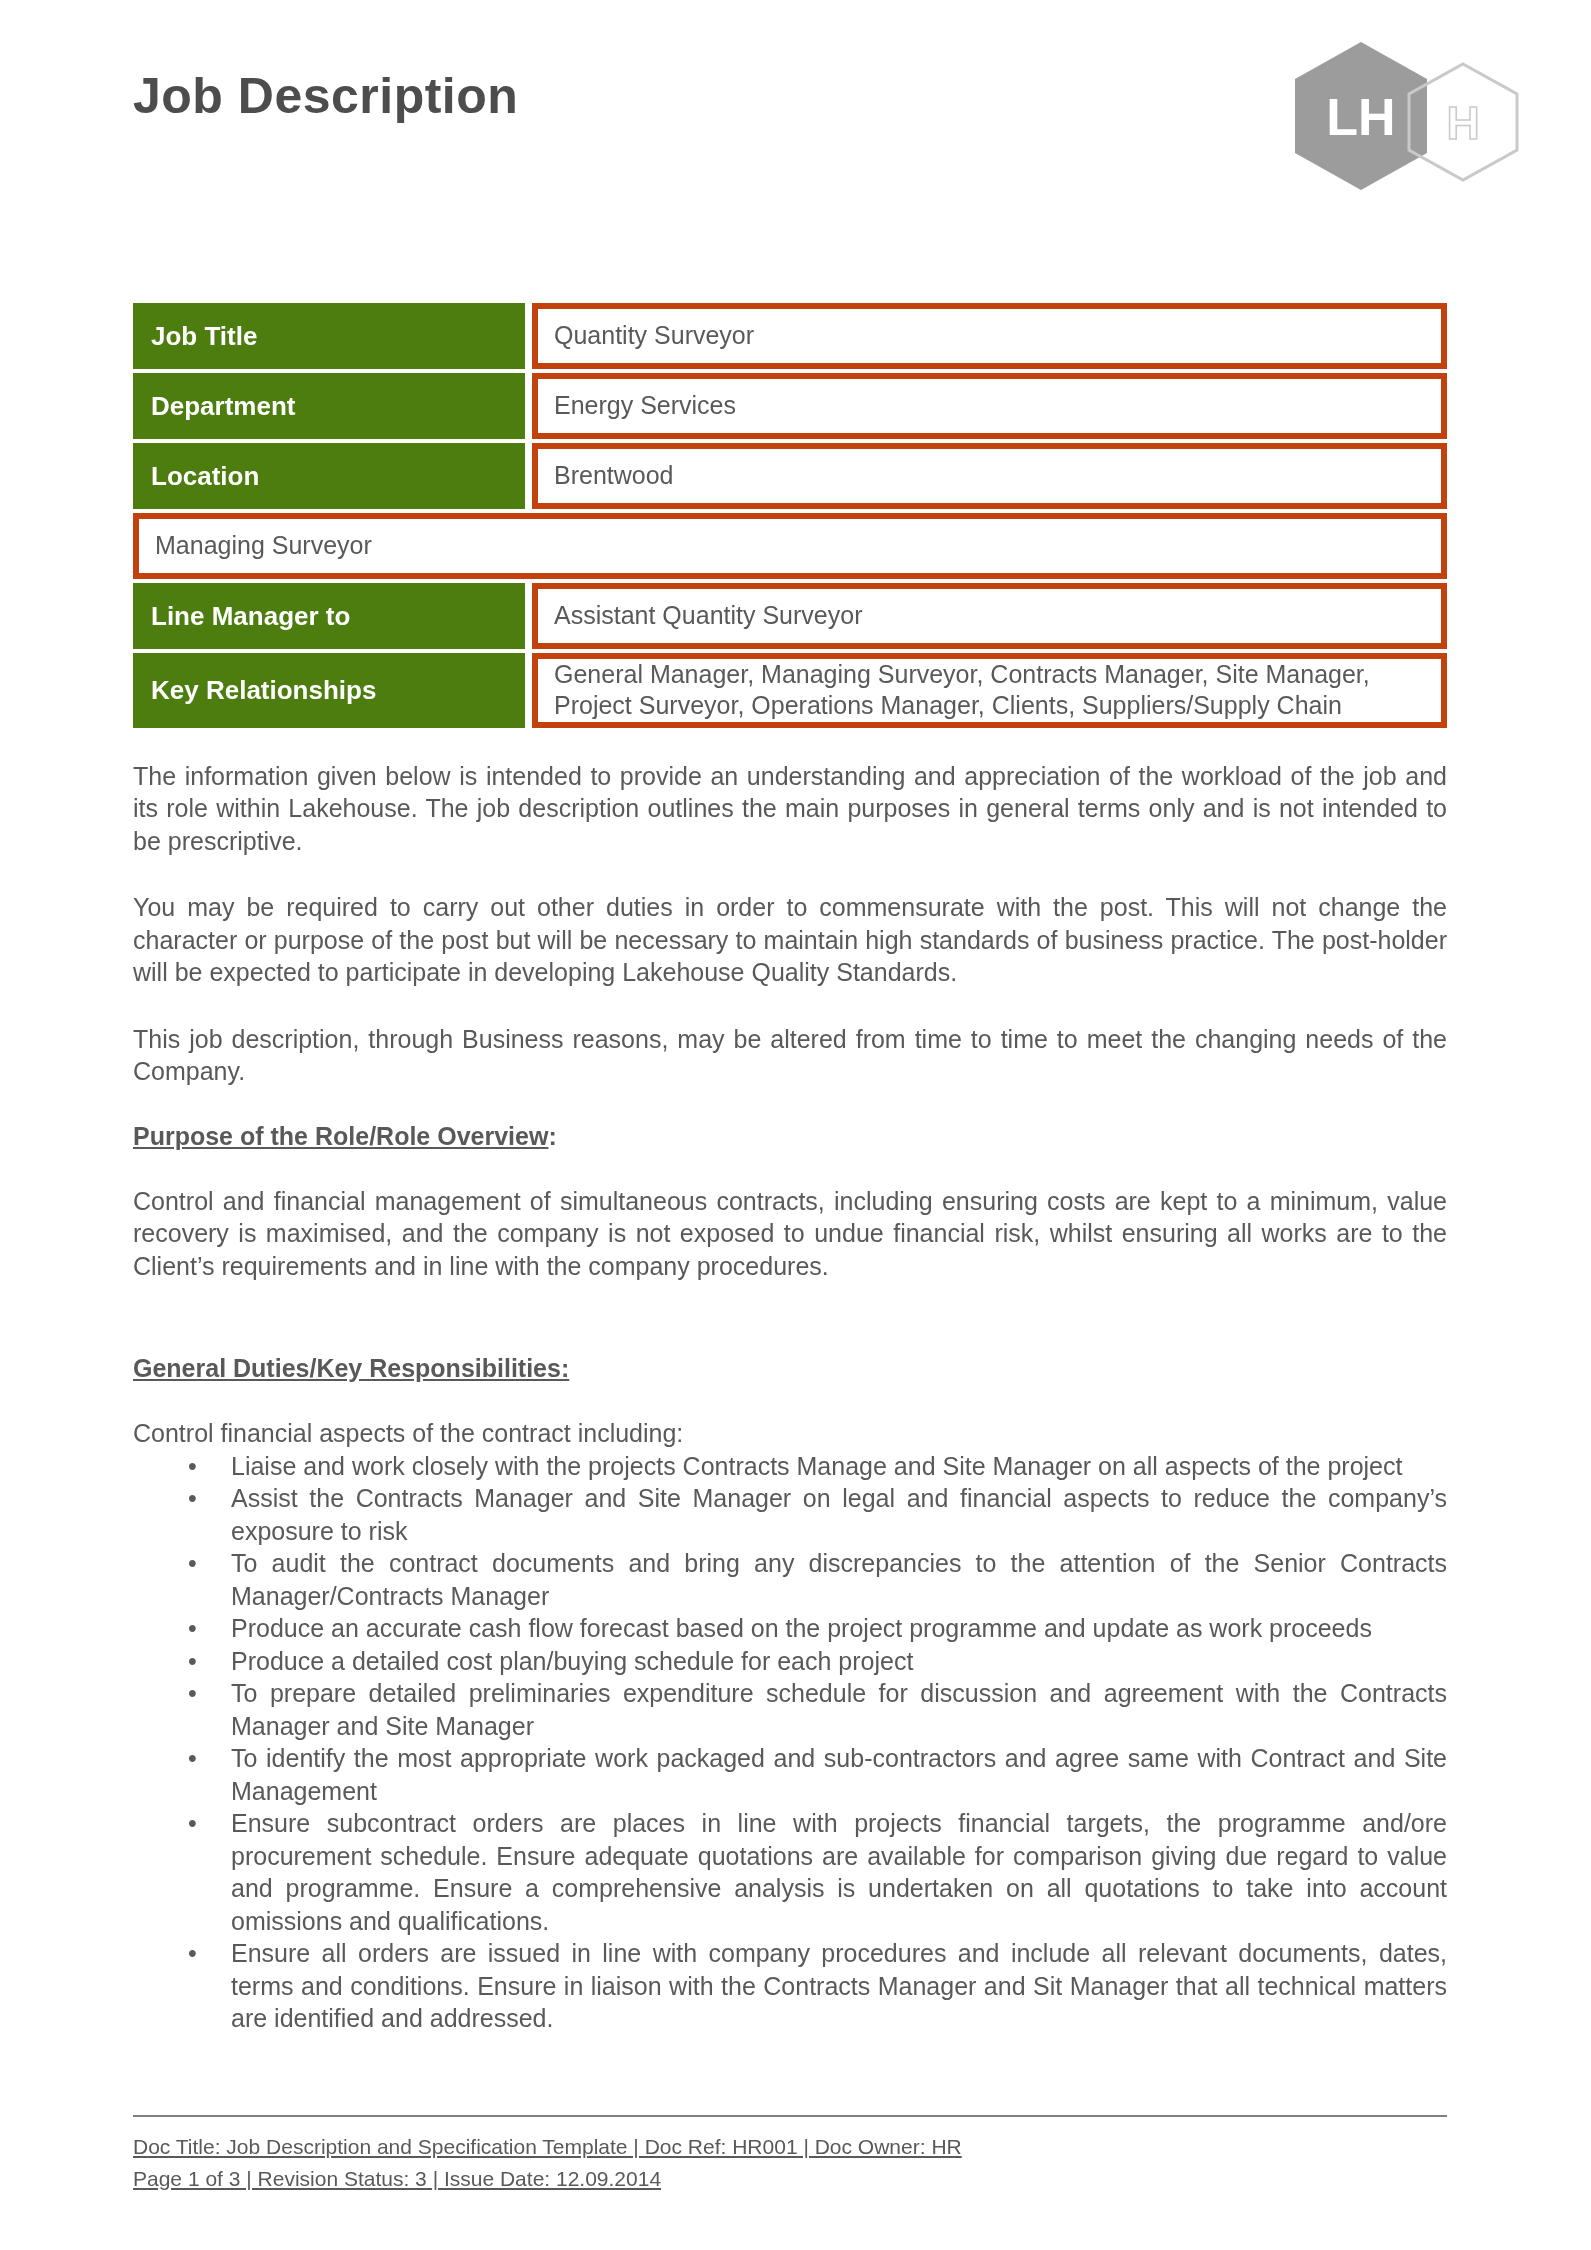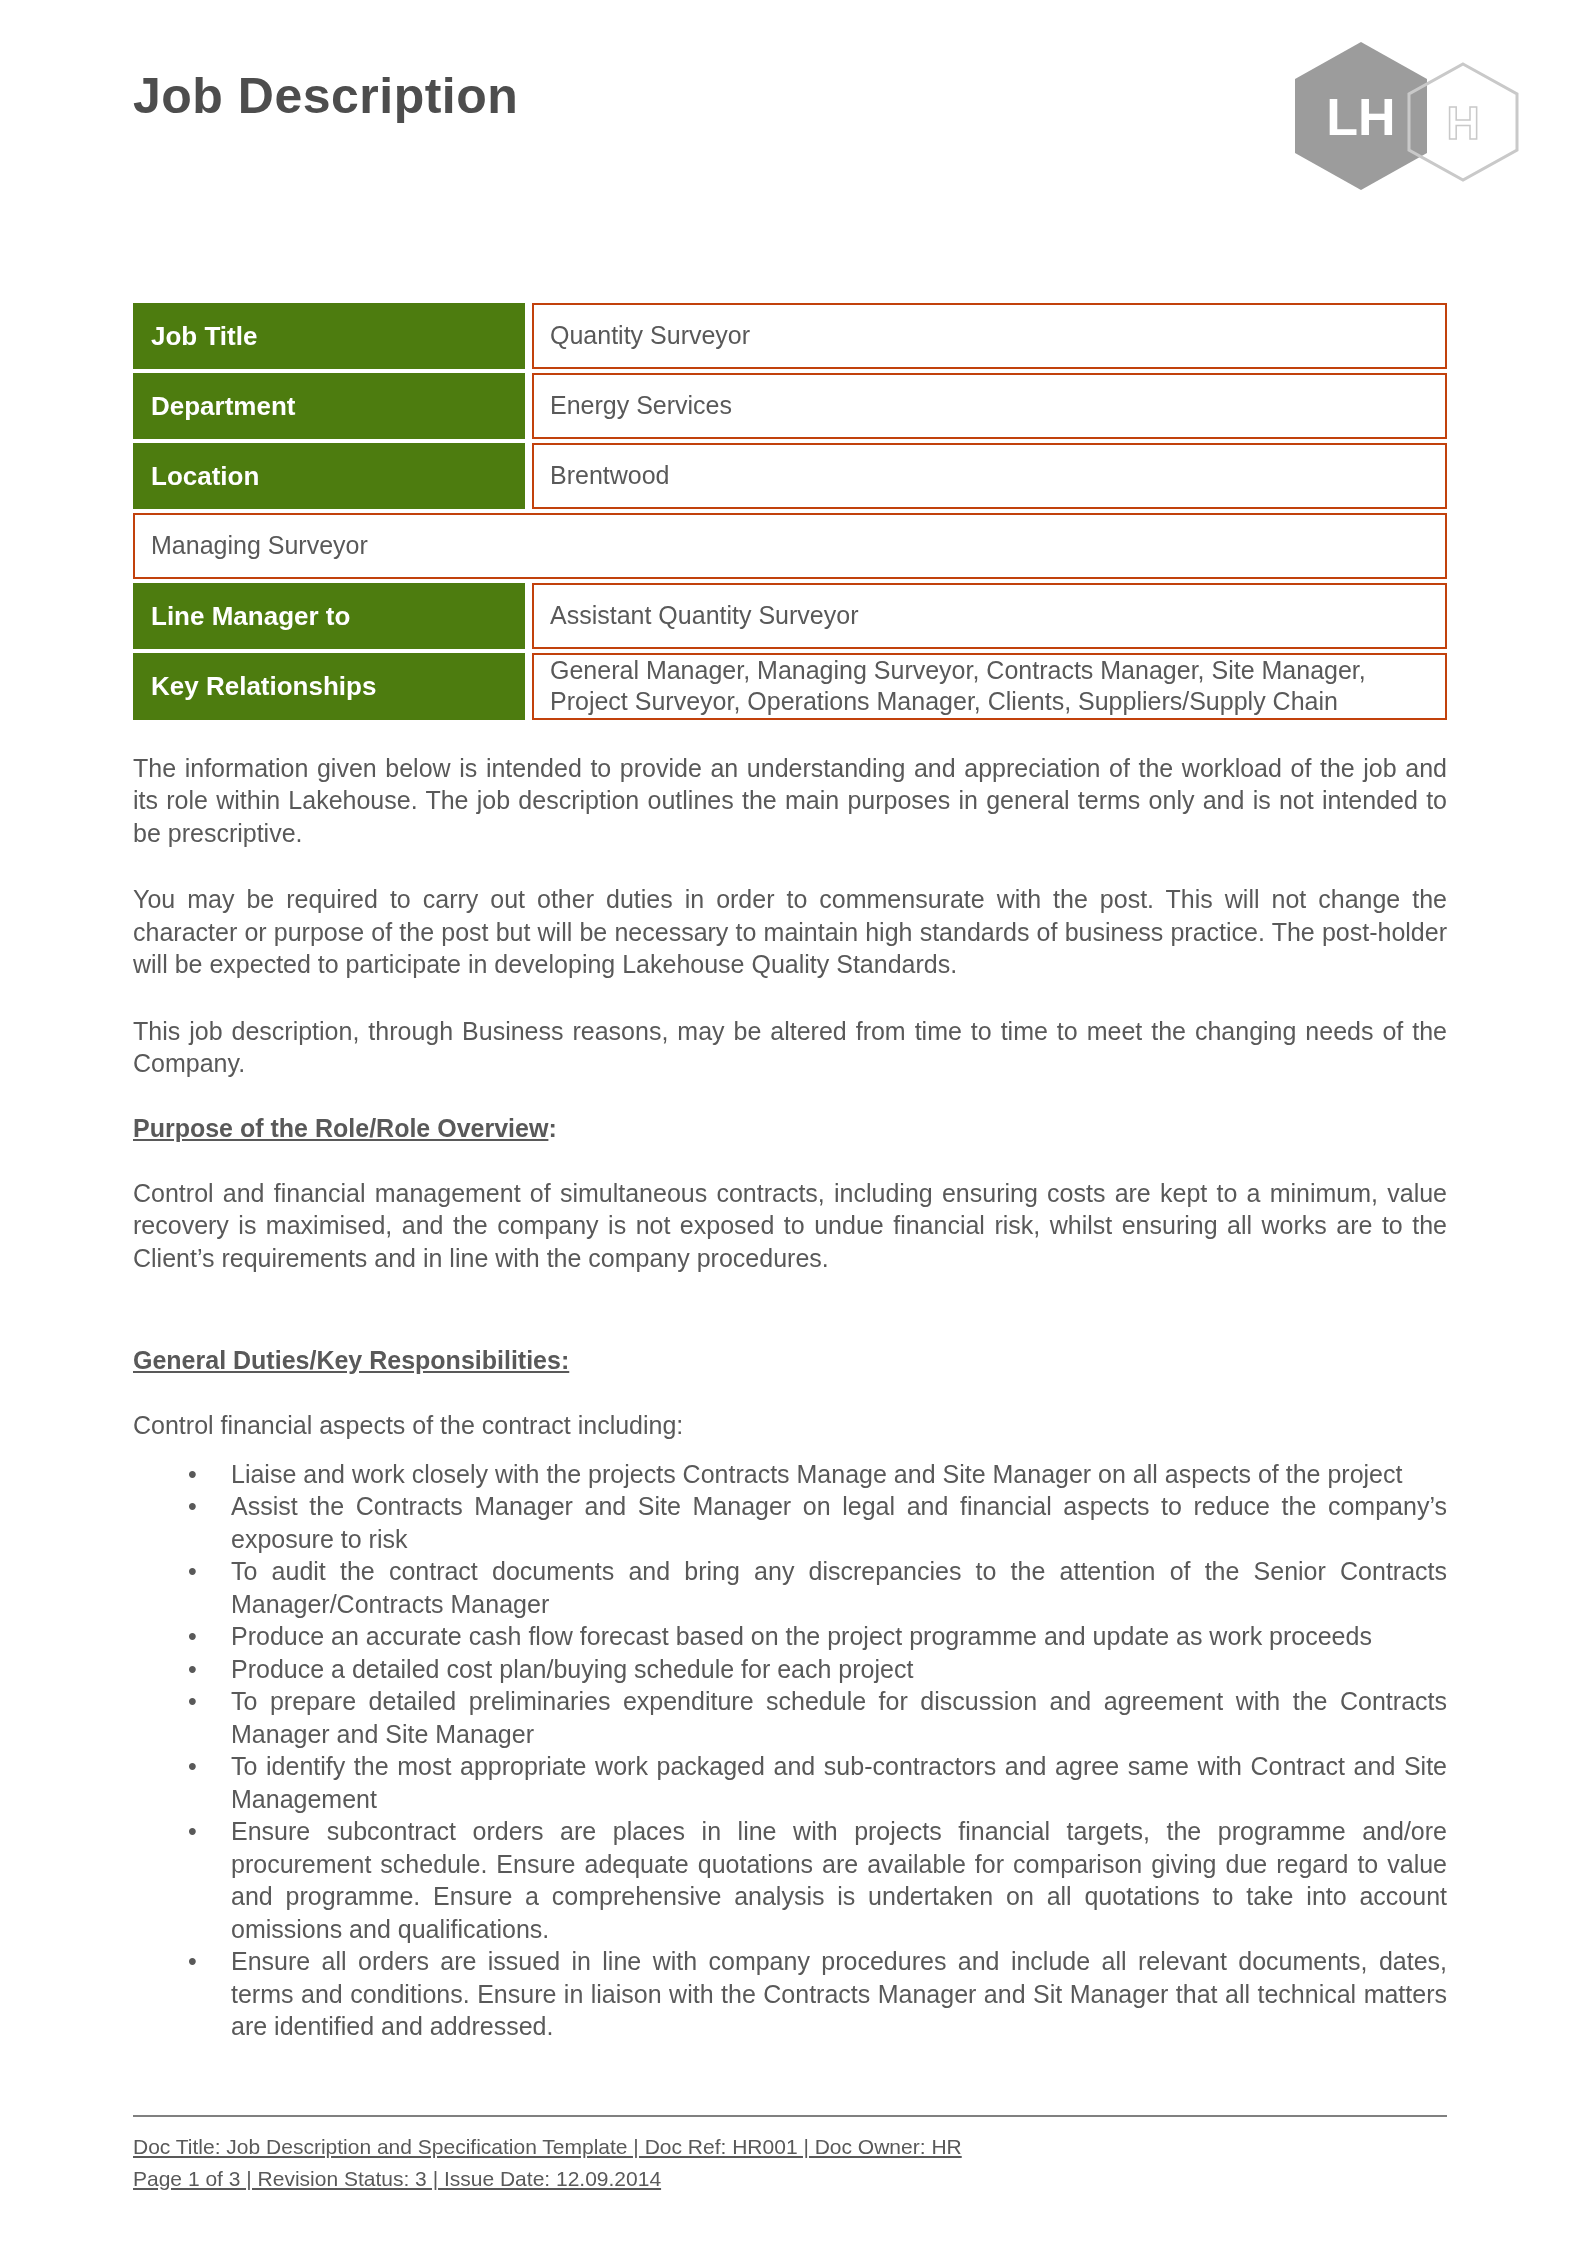--- a/index.html
+++ b/index.html
@@ -39,21 +39,21 @@
     color: #ffffff;
     font-weight: bold;
     font-size: 26px;
     padding: 10px 18px;
     display: flex;
     align-items: center;
     min-height: 66px;
   }
   .info-value {
     flex: 1;
-    border: 2px solid #c2410c;
+    border: 6px solid #c2410c;
     background: #ffffff;
     font-size: 25px;
     line-height: 1.25;
     padding: 0 16px;
     display: flex;
     align-items: center;
     min-height: 66px;
     color: #595959;
   }
   
@@ -149,21 +149,21 @@
     <p class="para">The information given below is intended to provide an understanding and appreciation of the workload of the job and its role within Lakehouse.  The job description outlines the main purposes in general terms only and is not intended to be prescriptive.</p>
     <p class="para">You may be required to carry out other duties in order to commensurate with the post. This will not change the character or purpose of the post but will be necessary to maintain high standards of business practice.  The post-holder will be expected to participate in developing Lakehouse Quality Standards.</p>
     <p class="para">This job description, through Business reasons, may be altered from time to time to meet the changing needs of the Company.</p>
 
     <h2 class="section-heading small-gap-before"><span class="u">Purpose of the Role/Role Overview</span><span>:</span></h2>
 
     <p class="para">Control and financial management of simultaneous contracts, including ensuring costs are kept to a minimum, value recovery is maximised, and the company is not exposed to undue financial risk, whilst ensuring all works are to the Client’s requirements and in line with the company procedures.</p>
 
     <h2 class="section-heading gap-before"><span class="u">General Duties/Key Responsibilities:</span></h2>
 
-    <p class="para" style="margin-bottom:16px;">Control financial aspects of the contract including:</p>
+    <p class="para" style="margin-bottom:0;">Control financial aspects of the contract including:</p>
 
     <ul class="bullets">
       <li class="bullet">Liaise and work closely with the projects Contracts Manage and Site Manager on all aspects of the project</li>
       <li class="bullet">Assist the Contracts Manager and Site Manager on legal and financial aspects to reduce the company’s exposure to risk</li>
       <li class="bullet">To audit the contract documents and bring any discrepancies to the attention of the Senior Contracts Manager/Contracts Manager</li>
       <li class="bullet">Produce an accurate cash flow forecast based on the project programme and update as work proceeds</li>
       <li class="bullet">Produce a detailed cost plan/buying schedule for each project</li>
       <li class="bullet">To prepare detailed preliminaries expenditure schedule for discussion and agreement with the Contracts Manager and Site Manager</li>
       <li class="bullet">To identify the most appropriate work packaged and sub-contractors and agree same with Contract and Site Management</li>
       <li class="bullet">Ensure subcontract orders are places in line with projects financial targets, the programme and/ore procurement schedule. Ensure adequate quotations are available for comparison giving due regard to value and programme. Ensure a comprehensive analysis is undertaken on all quotations to take into account omissions and qualifications.</li>

